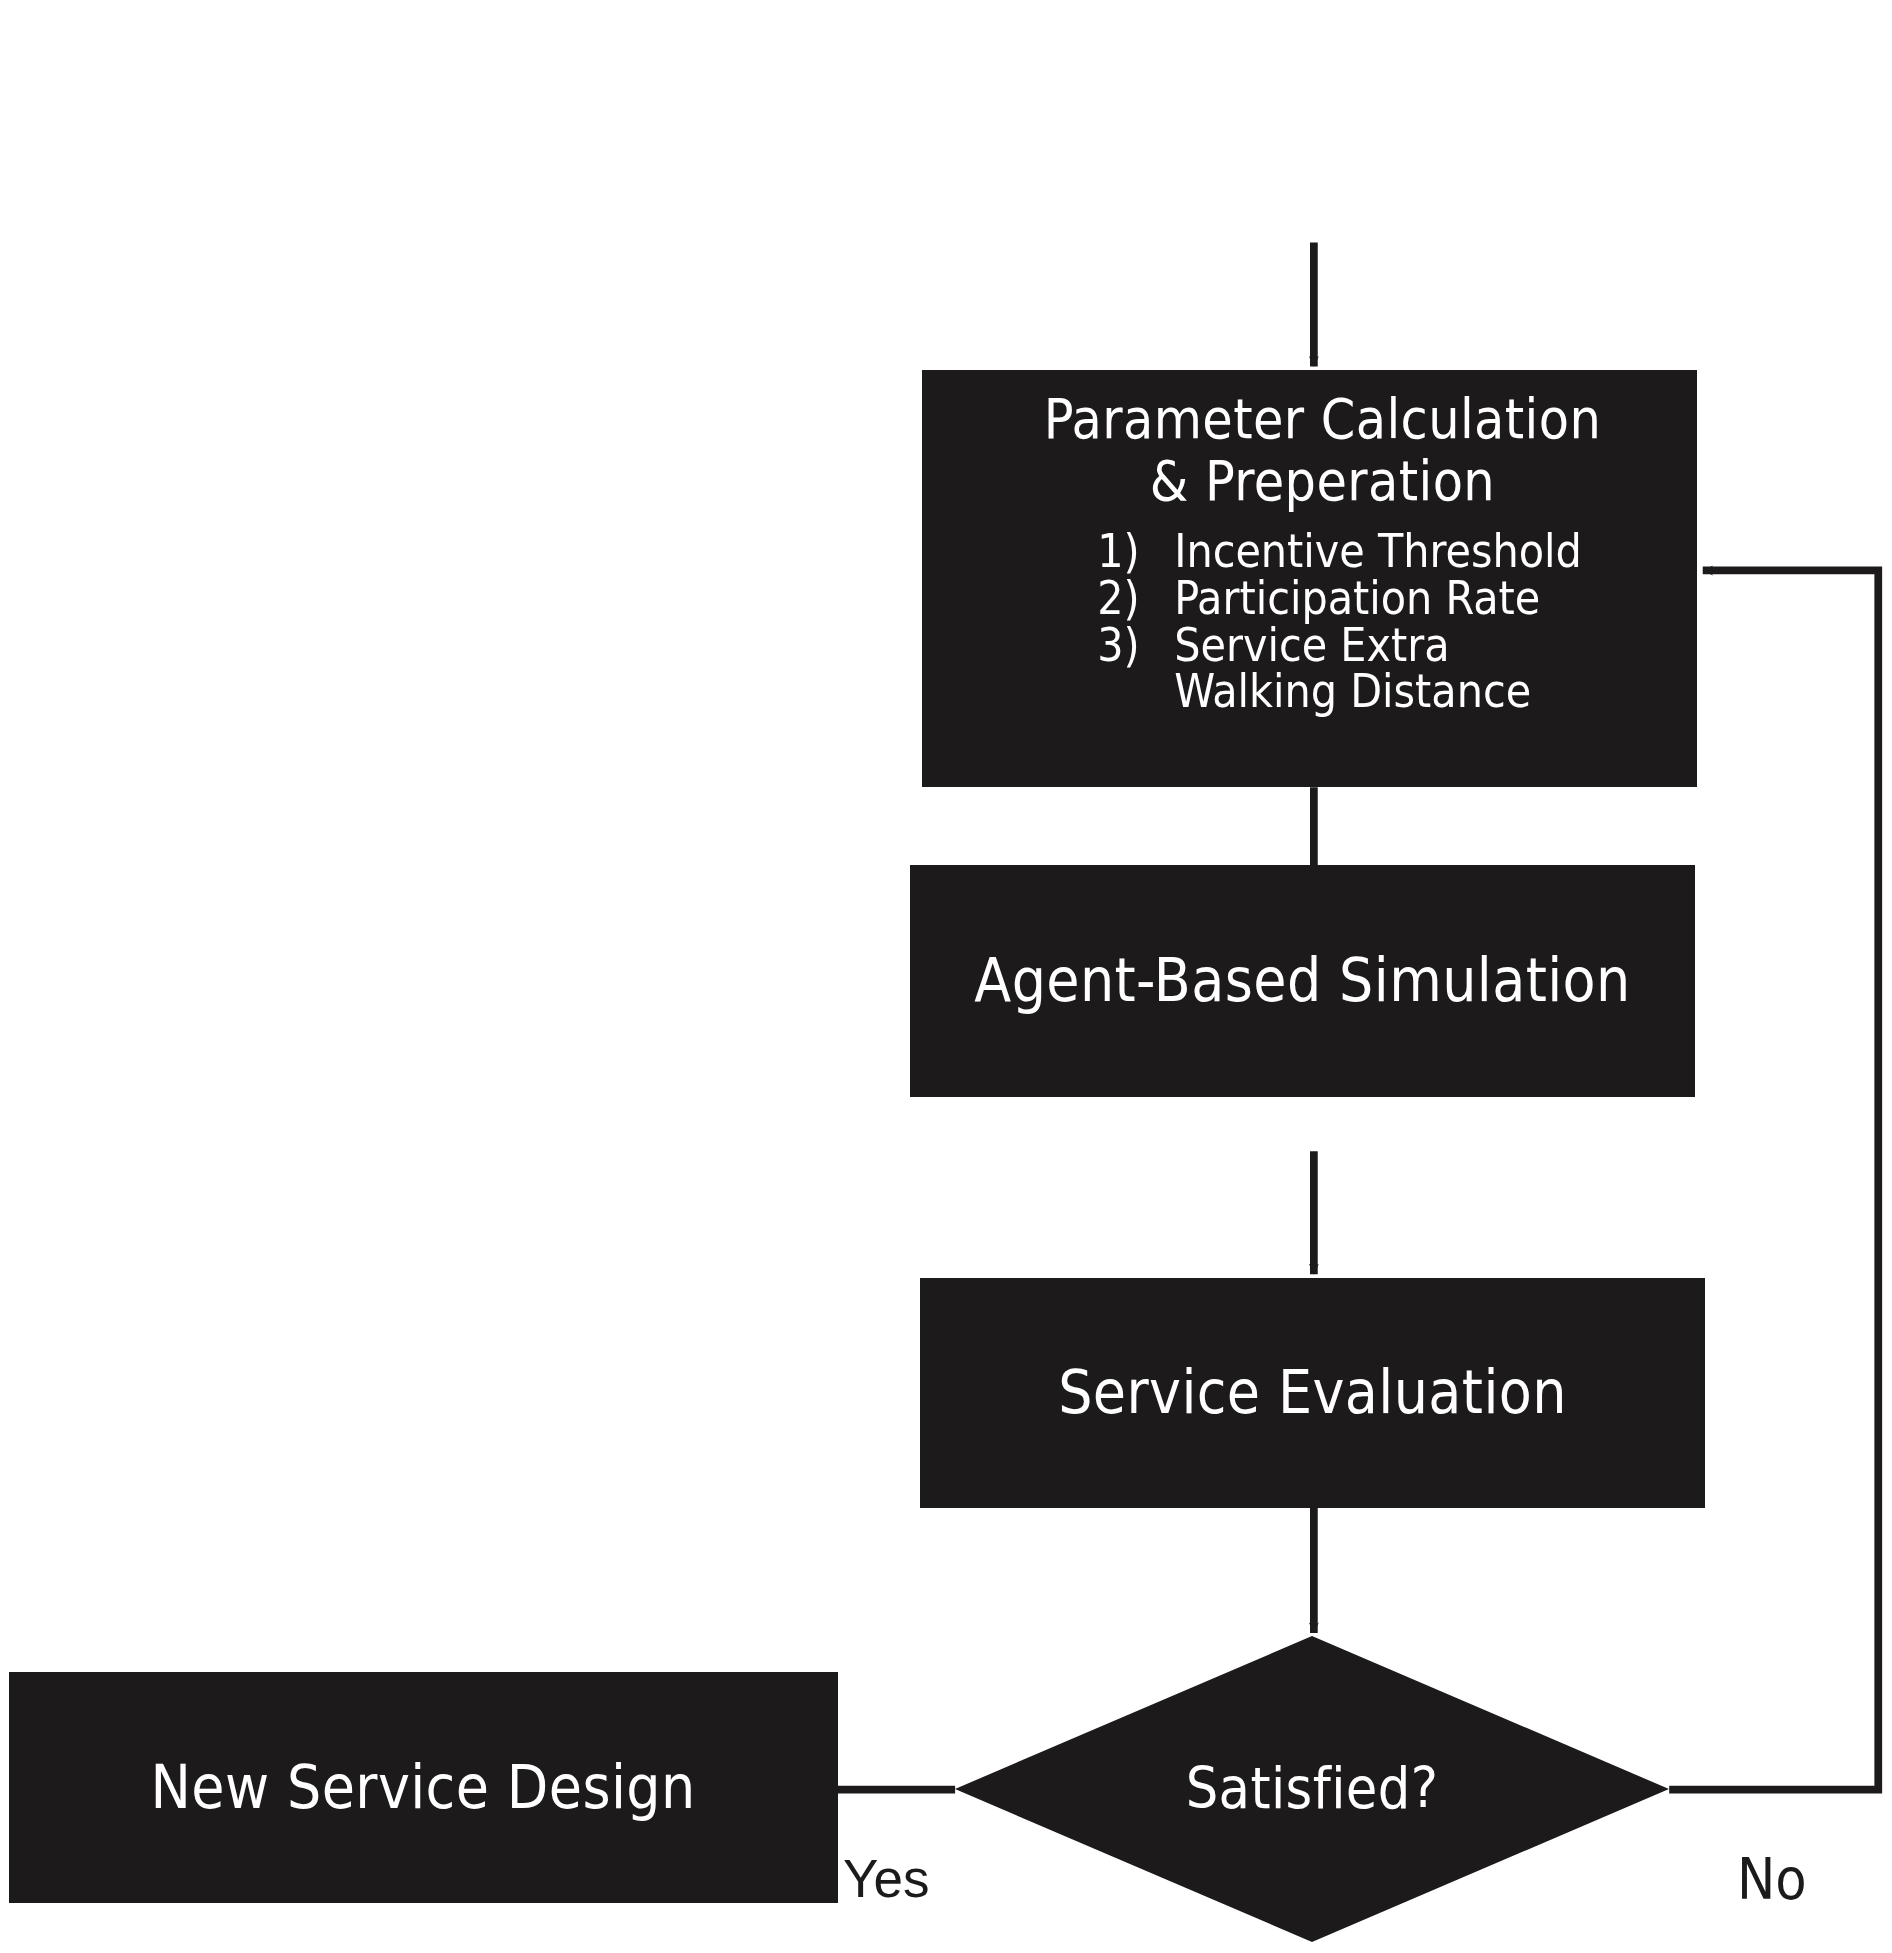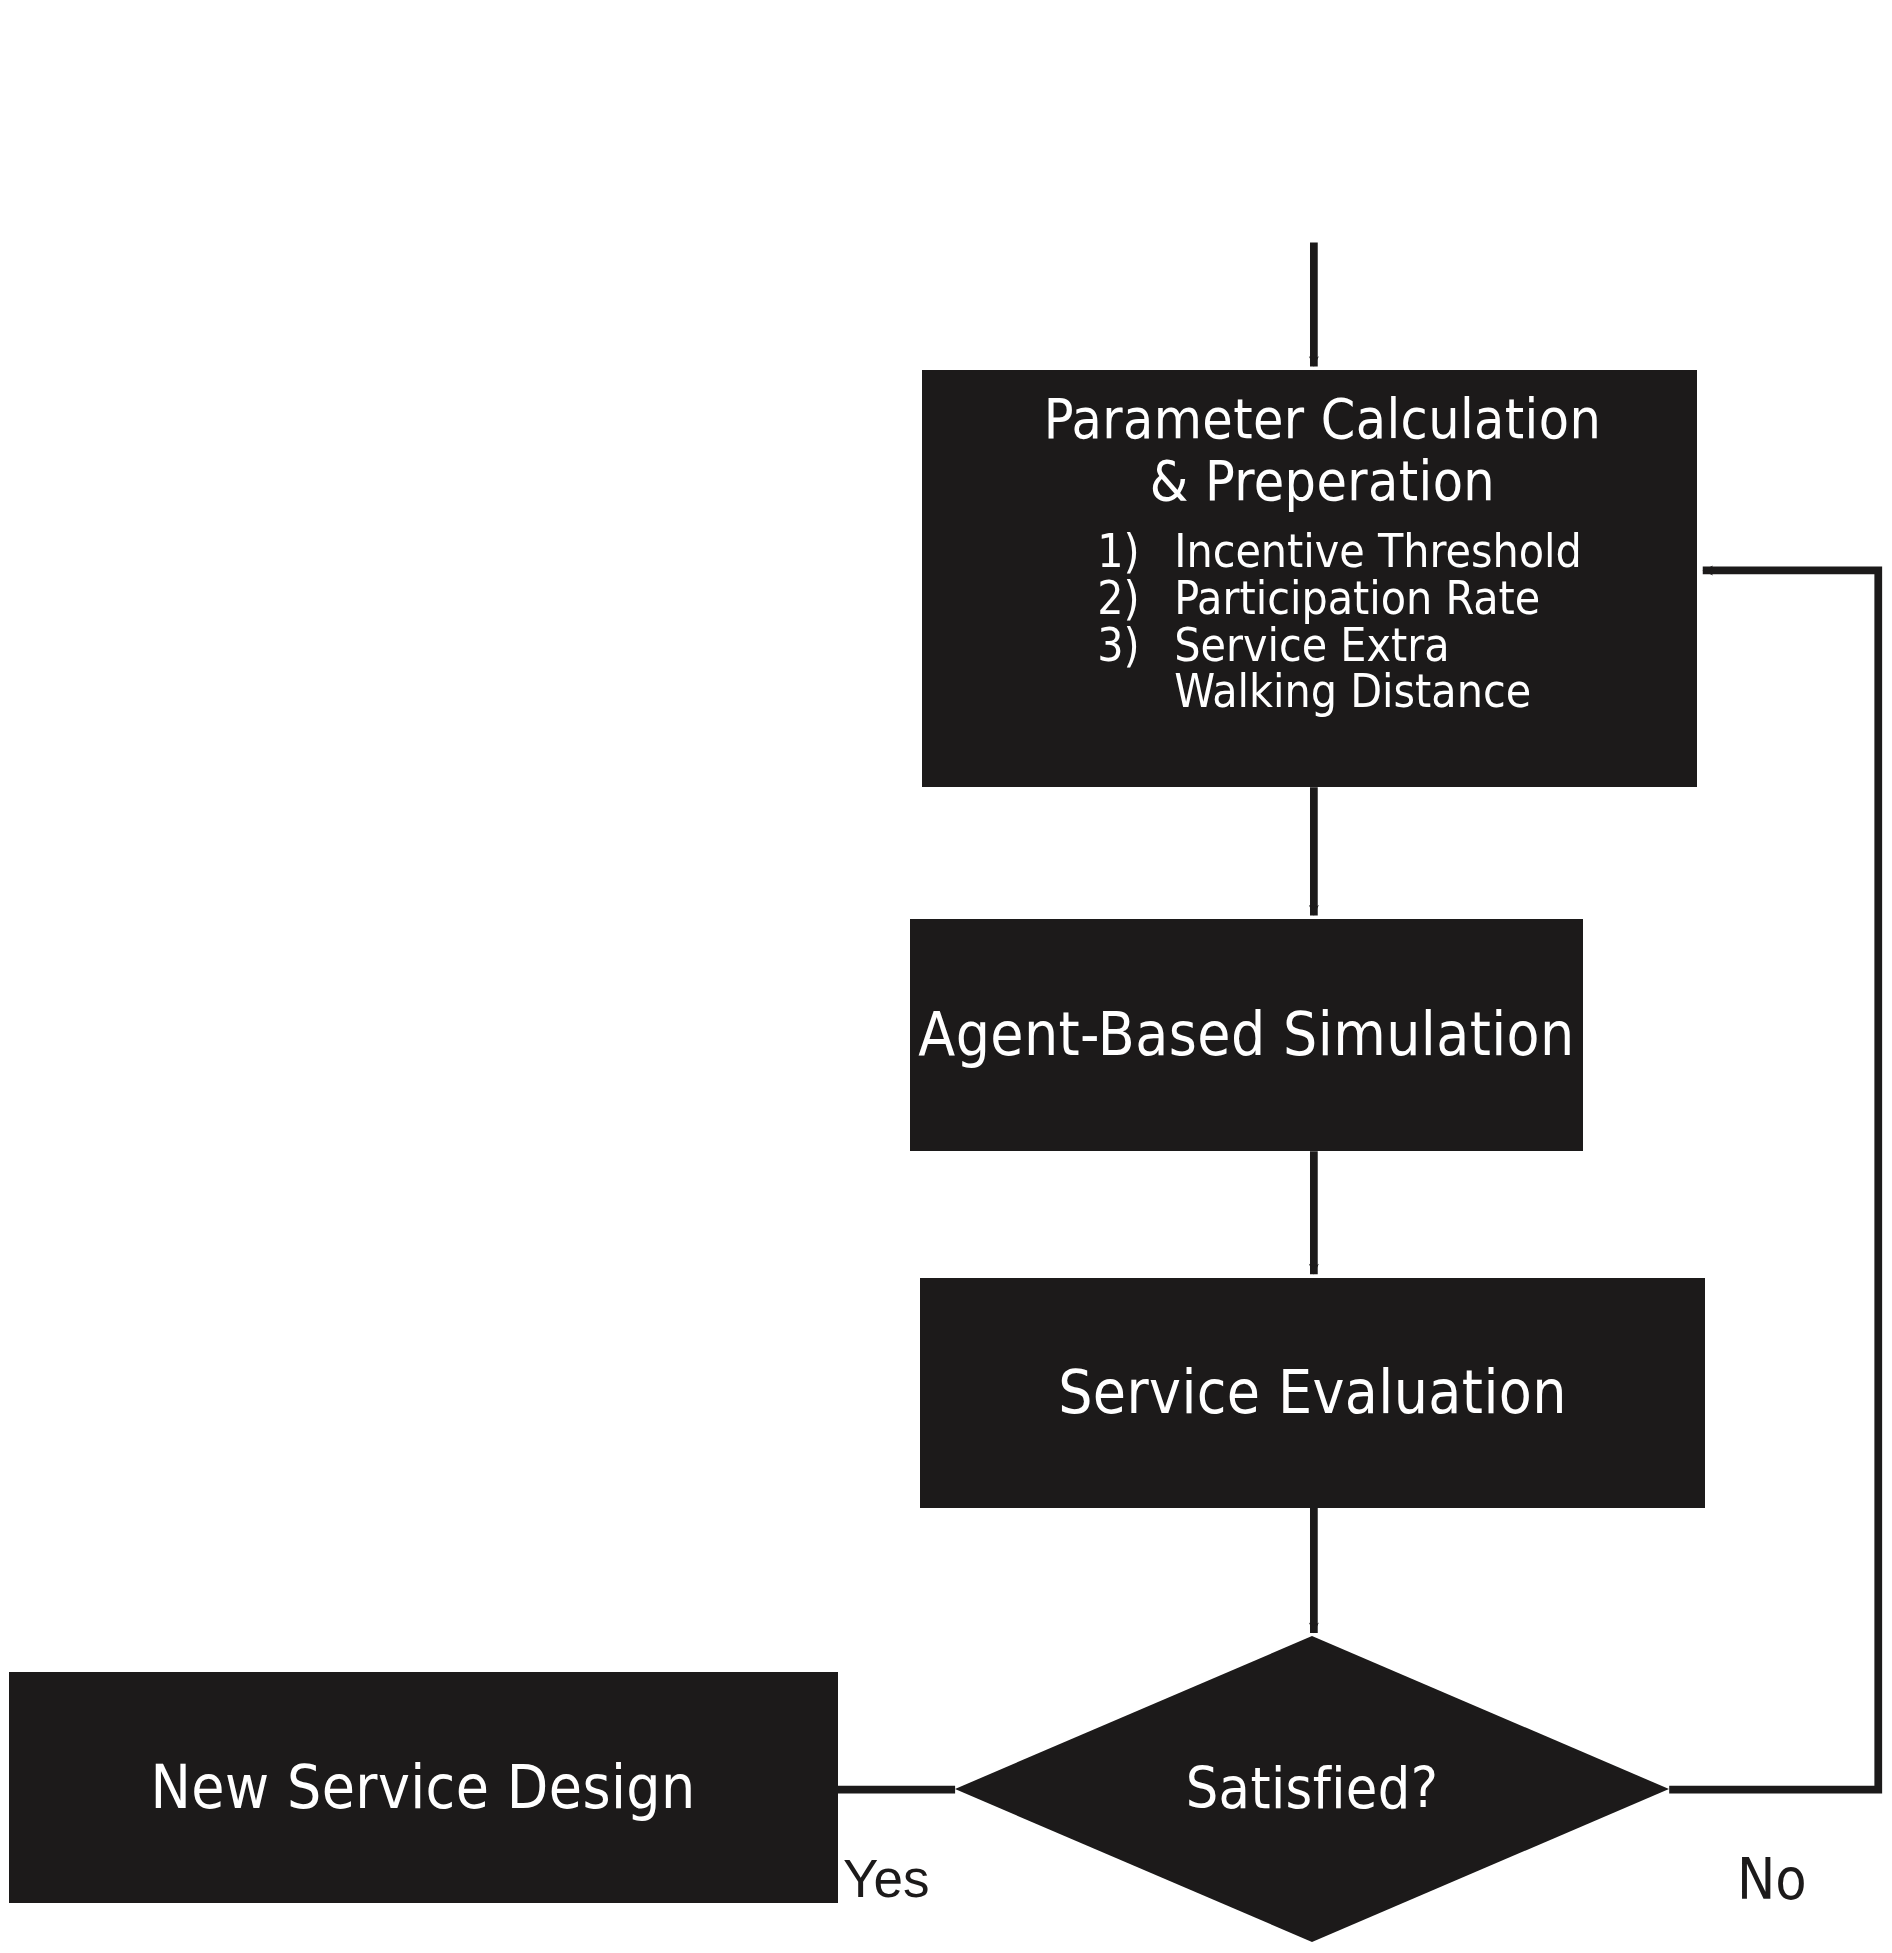--- a/index.html
+++ b/index.html
@@ -80,22 +80,22 @@
   .param-text { text-align: left; }
   .param-cont {
     padding-left: 77px;
     text-align: right;
     white-space: nowrap;
   }
 
   
   #box-agent-simulation {
     left: 910px;
-    top: 919px;
-    width: 673px;
+    top: 865px;
+    width: 785px;
     height: 232px;
   }
   #box-agent-simulation .node-title { font-size: 60px; }
 
   
   #box-service-evaluation {
     left: 910px;
     top: 1278px;
     width: 785px;
     height: 230px;

